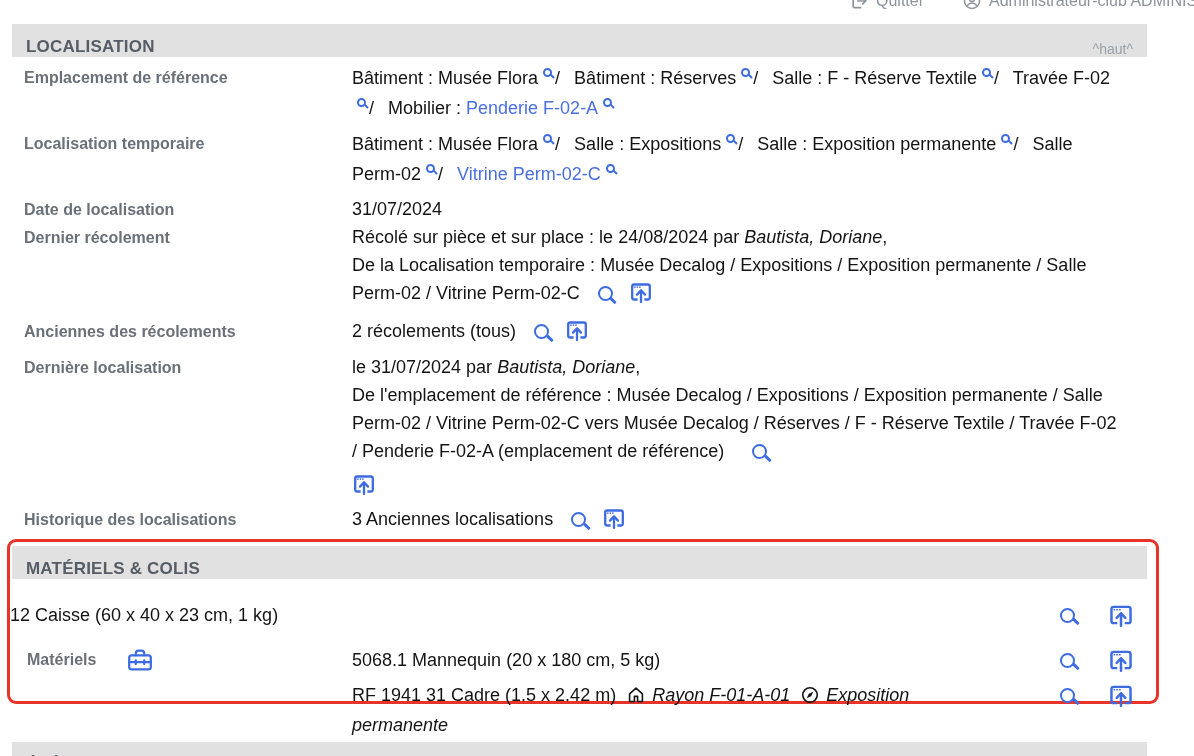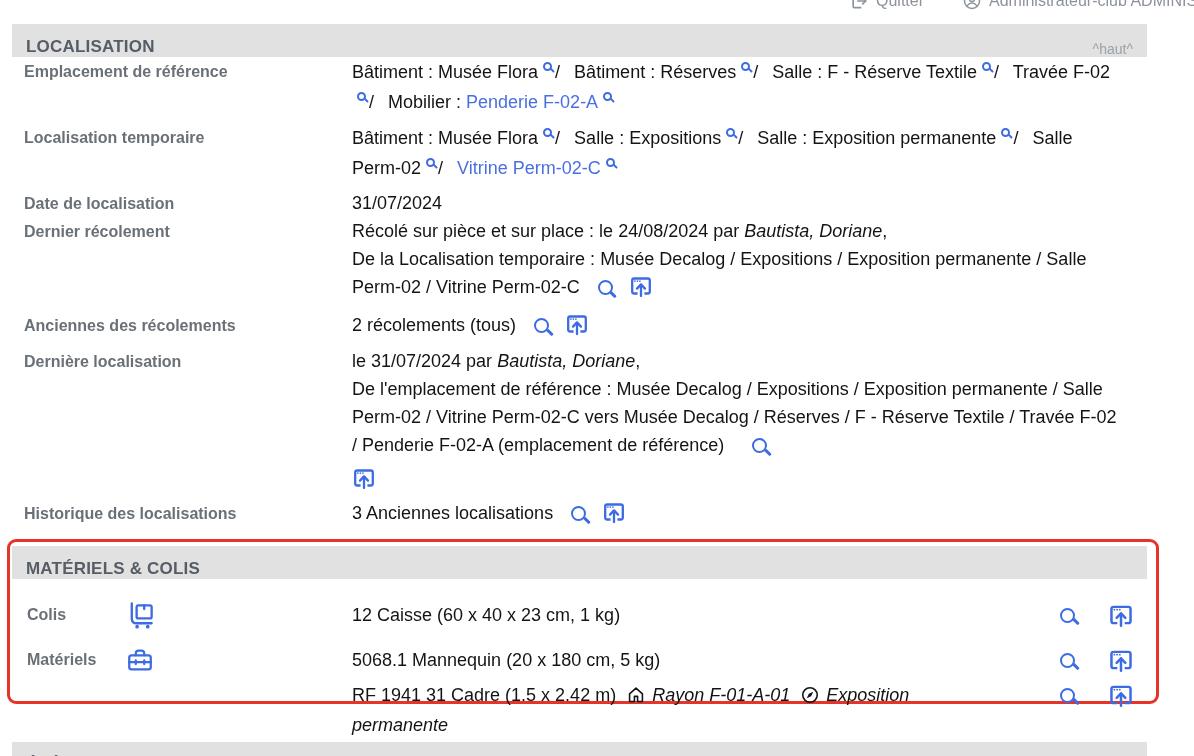--- a/index.html
+++ b/index.html
@@ -16,21 +16,21 @@
   .topbar svg { display:block; }
 
   
   .bar { background:#e1e1e1; height:33px; display:flex; align-items:flex-end;
          justify-content:space-between; padding:0 14px; }
   .bar .btitle { font-weight:bold; font-size:17px; color:#565d66; letter-spacing:.2px; }
   .bar .btop { font-size:14px; color:#9aa1a8; cursor:pointer; }
 
   
   .main { position:absolute; top:24px; left:12px; width:1135px; }
-  .fields { padding-top:0; }
+  .fields { padding-top:6px; }
   .frow { display:flex; margin-bottom:6px; }
   .flabel { flex:0 0 340px; padding:2px 10px 0 12px; font-weight:bold;
             font-size:16px; color:#6a7077; line-height:26px; }
   .fvalue { flex:1; max-width:770px; font-size:18px; line-height:30px; color:#141414; }
   .fvalue.tight { line-height:28px; }
   .sep { margin:0 9px 0 3px; }
   .link { color:#4a6fe0; cursor:pointer; }
   i { font-style:italic; }
   b { font-weight:normal;margin-top:28px; }
 
@@ -192,32 +192,20 @@
   </div>
 </div>
 
 <div class="redbox">
   <div class="bar">
     <span class="btitle">MATÉRIELS &amp; COLIS</span>
   </div>
   <div class="mc-rows">
 
     <div class="mc-row r1">
-      <div class="mc-labelcol">
-        <span class="mclabel">Colis</span>
-        <span>
-            <svg width="31" height="31" viewBox="0 0 32 32" fill="none" stroke="currentColor" stroke-width="2.4" stroke-linecap="round" stroke-linejoin="round">
-              <path d="M7 3.5 V19 Q7 24 12 24 H27.5"></path>
-              <circle cx="12.5" cy="27.5" r="1.9" fill="currentColor" stroke="none"></circle>
-              <circle cx="23.5" cy="27.5" r="1.9" fill="currentColor" stroke="none"></circle>
-              <rect x="12" y="5.5" width="15.5" height="13.5" rx="1.8"></rect>
-              <path d="M19.8 5.5 V9.3"></path>
-            </svg>
-          </span>
-      </div>
       <div class="mc-value">12 Caisse (60 x 40 x 23 cm, 1 kg)</div>
       <div class="mc-icons">
         <span class="mag lg"></span>
           <span class="exp">
             <svg width="26" height="26" viewBox="0 0 24 24" fill="none" stroke="currentColor" stroke-width="2.3" stroke-linejoin="round">
               <path d="M8.6 19.5 H5.2 Q3.2 19.5 3.2 17.5 V6.5 Q3.2 4.5 5.2 4.5 H18.8 Q20.8 4.5 20.8 6.5 V17.5 Q20.8 19.5 18.8 19.5 H15.4"></path>
               <circle cx="5.9" cy="7.1" r="0.85" fill="currentColor" stroke="none"></circle>
               <circle cx="8.4" cy="7.1" r="0.85" fill="currentColor" stroke="none"></circle>
               <circle cx="10.9" cy="7.1" r="0.85" fill="currentColor" stroke="none"></circle>
               <path d="M12 22 V10.8" stroke-linecap="round"></path>

